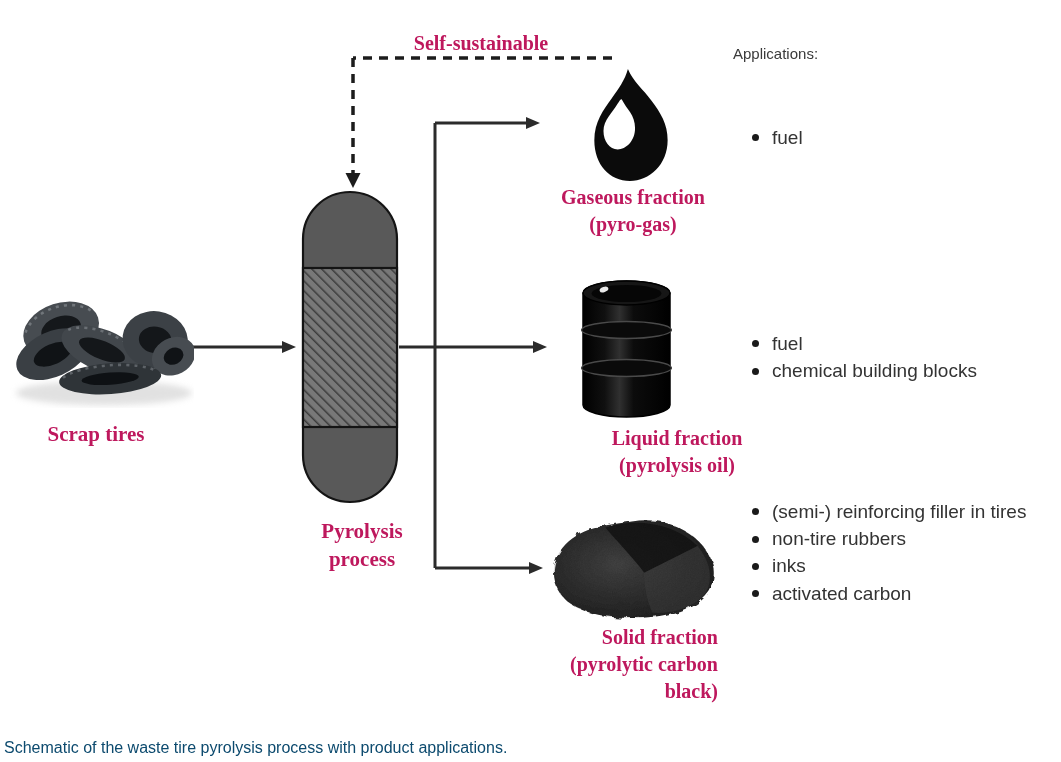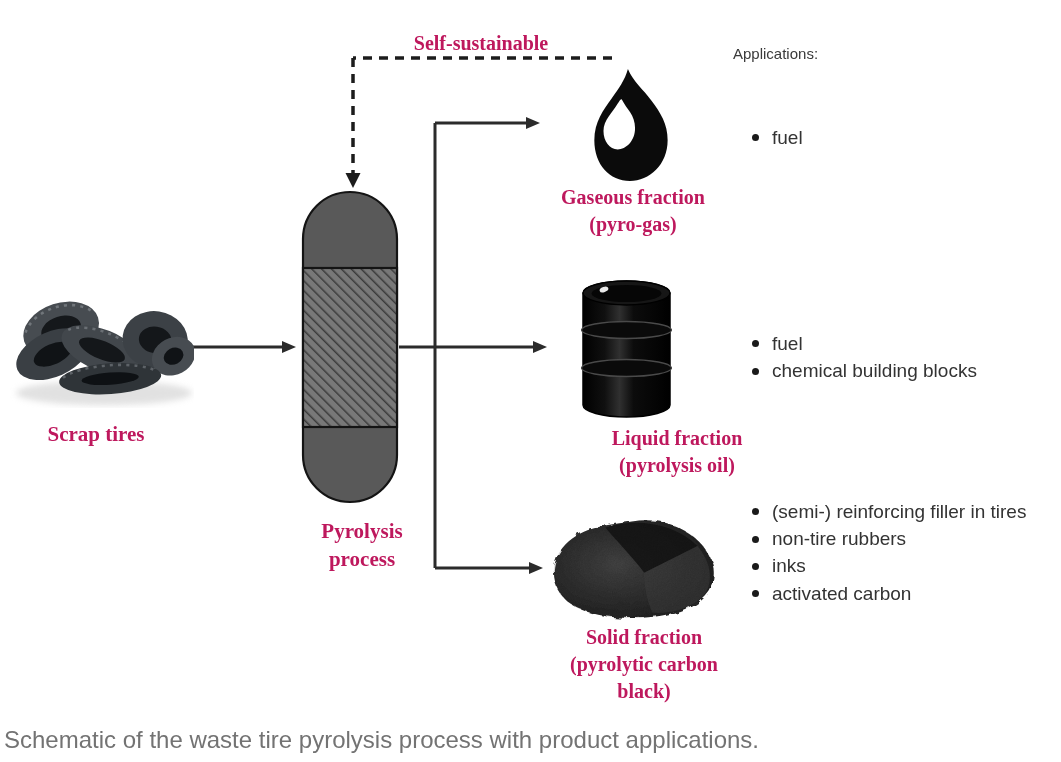--- a/index.html
+++ b/index.html
@@ -17,21 +17,21 @@
   .sans-text{color:#3a3a3a;font-size:15px;z-index:3;}
   .app-list{list-style:none;margin:8px;padding:0;z-index:3;}
   .app-list li{
     display:flex;align-items:center;height:27.4px;font-size:19px;
     color:#333333;white-space:nowrap;
   }
   .app-list li::before{
     content:'';flex:0 0 auto;width:7px;height:7px;border-radius:50%;
     background:#1a1a1a;margin-right:13px;
   }
-  .caption{color:#737373;font-size:24px;z-index:3;}
+  .caption{color:#0c4a6e;font-size:16px;z-index:3;margin-top:13px;}
   svg{display:block;}
   .icon-svg{position:absolute;z-index:2;}
   #connectors{position:absolute;left:0;top:0;z-index:1;pointer-events:none;}
 </style>
 </head>
 <body>
 
 <svg id="connectors" width="1061" height="762" viewBox="0 0 1061 762">
   <g stroke="#2b2b2b" stroke-width="3" fill="none">
 
@@ -173,21 +173,21 @@
 <div class="abs serif-label" style="left:633px;top:184px;">
   <div>Gaseous fraction</div>
   <div>(pyro-gas)</div>
 </div>
 
 <div class="abs serif-label" style="left:633px;top:425px;margin-left:44px;">
   <div>Liquid fraction</div>
   <div>(pyrolysis oil)</div>
 </div>
 
-<div class="abs serif-label" style="left:644px;top:624px;">
+<div class="abs serif-label" style="left:644px;top:624px;text-align:right;">
   <div>Solid fraction</div>
   <div>(pyrolytic carbon</div>
   <div>black)</div>
 </div>
 
 <div class="abs serif-label big" style="left:96px;top:420px;">Scrap tires</div>
 
 <div class="abs serif-label big" style="left:350px;top:517px;margin-left:12px;">
   <div>Pyrolysis</div>
   <div>process</div>

